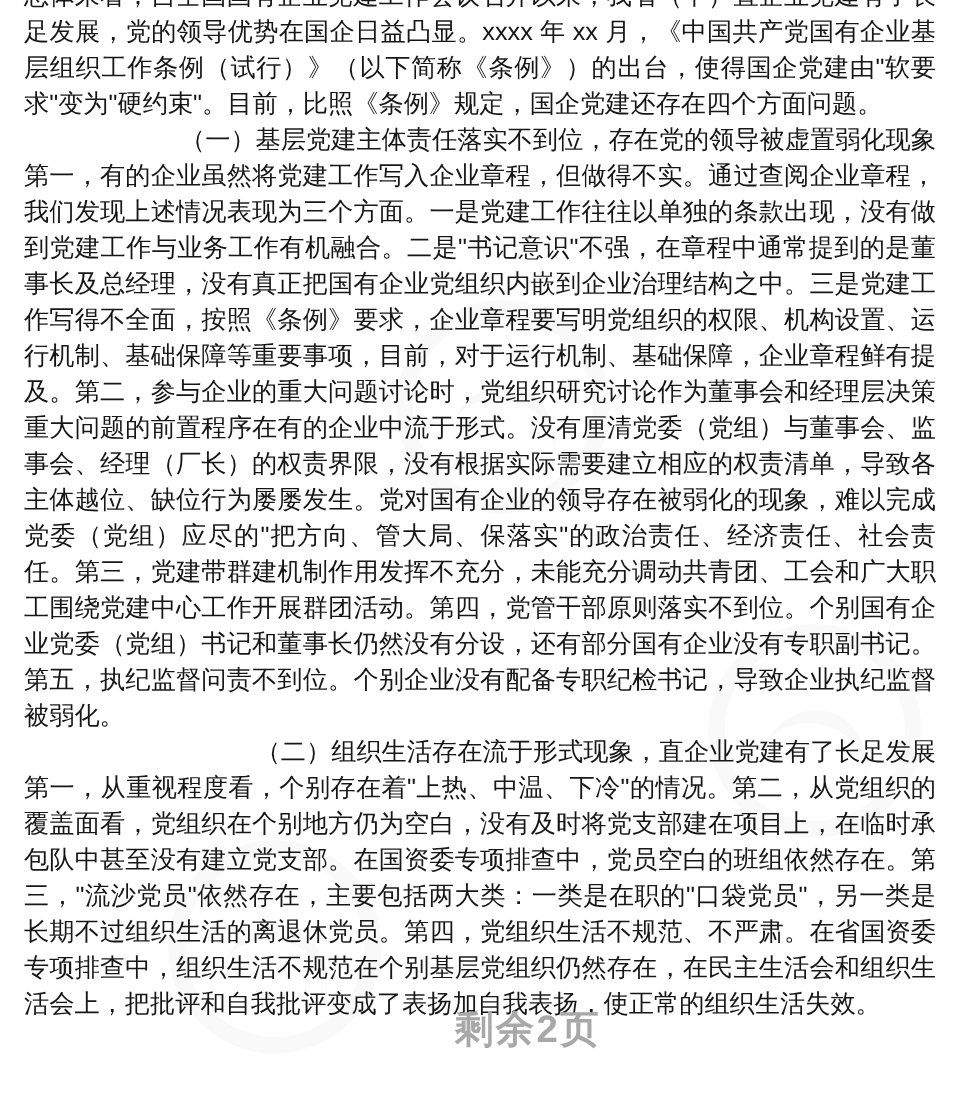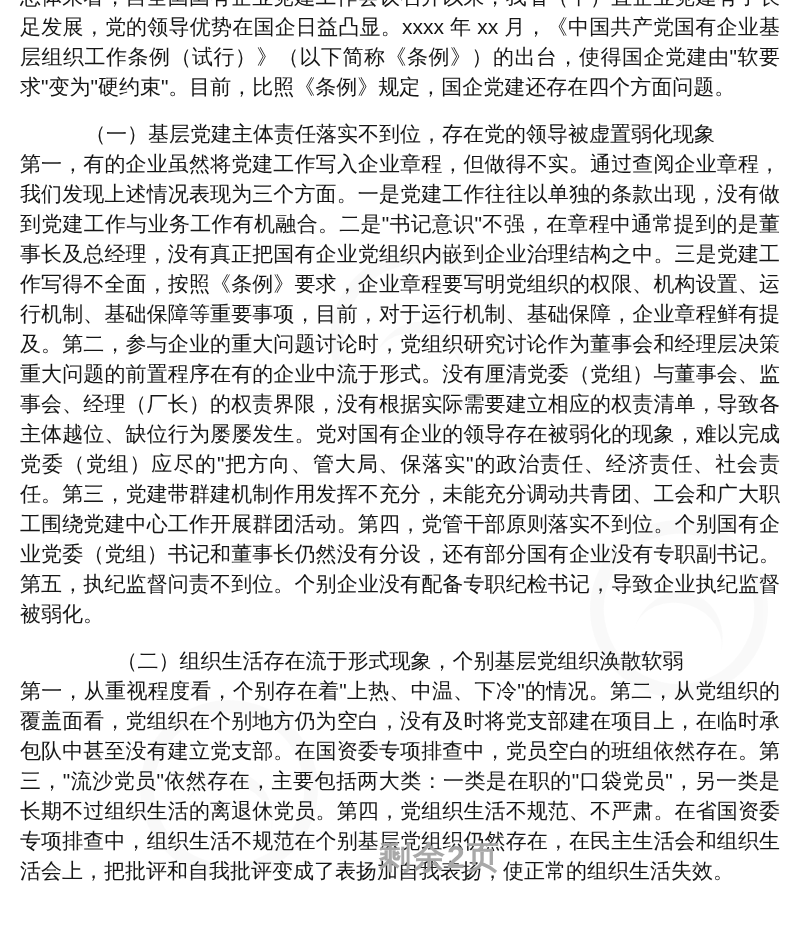--- a/index.html
+++ b/index.html
@@ -24,22 +24,21 @@
     line-height: 30px;
     color: #161616;
     text-align: justify;
     word-break: break-all;
   }
   .doc-text p {
     margin: 0;
     padding: 0;
   }
   .doc-text p.section-heading {
-    text-align: center;
-    margin-top: 17px;
+    text-align: right;
   }
   .watermark {
     position: absolute;
     width: 150px;
     height: 150px;
     border: 14px solid #777;
     border-radius: 50%;
     opacity: 0.035;
     pointer-events: none;
   }
@@ -79,21 +78,21 @@
 <div class="page">
 
   <div class="watermark wm1"></div>
   <div class="watermark wm2"></div>
   <div class="watermark wm3"></div>
 
   <div class="doc-text">
     <p>总体来看，自全国国有企业党建工作会议召开以来，我省（中）直企业党建有了长足发展，党的领导优势在国企日益凸显。xxxx 年 xx 月，《中国共产党国有企业基层组织工作条例（试行）》（以下简称《条例》）的出台，使得国企党建由"软要求"变为"硬约束"。目前，比照《条例》规定，国企党建还存在四个方面问题。</p>
     <p class="section-heading">（一）基层党建主体责任落实不到位，存在党的领导被虚置弱化现象</p>
     <p>第一，有的企业虽然将党建工作写入企业章程，但做得不实。通过查阅企业章程，我们发现上述情况表现为三个方面。一是党建工作往往以单独的条款出现，没有做到党建工作与业务工作有机融合。二是"书记意识"不强，在章程中通常提到的是董事长及总经理，没有真正把国有企业党组织内嵌到企业治理结构之中。三是党建工作写得不全面，按照《条例》要求，企业章程要写明党组织的权限、机构设置、运行机制、基础保障等重要事项，目前，对于运行机制、基础保障，企业章程鲜有提及。第二，参与企业的重大问题讨论时，党组织研究讨论作为董事会和经理层决策重大问题的前置程序在有的企业中流于形式。没有厘清党委（党组）与董事会、监事会、经理（厂长）的权责界限，没有根据实际需要建立相应的权责清单，导致各主体越位、缺位行为屡屡发生。党对国有企业的领导存在被弱化的现象，难以完成党委（党组）应尽的"把方向、管大局、保落实"的政治责任、经济责任、社会责任。第三，党建带群建机制作用发挥不充分，未能充分调动共青团、工会和广大职工围绕党建中心工作开展群团活动。第四，党管干部原则落实不到位。个别国有企业党委（党组）书记和董事长仍然没有分设，还有部分国有企业没有专职副书记。第五，执纪监督问责不到位。个别企业没有配备专职纪检书记，导致企业执纪监督被弱化。</p>
-    <p class="section-heading">（二）组织生活存在流于形式现象，个别基层党组织涣散软弱</p>
+    <p class="section-heading">（二）组织生活存在流于形式现象，直企业党建有了长足发展</p>
     <p>第一，从重视程度看，个别存在着"上热、中温、下冷"的情况。第二，从党组织的覆盖面看，党组织在个别地方仍为空白，没有及时将党支部建在项目上，在临时承包队中甚至没有建立党支部。在国资委专项排查中，党员空白的班组依然存在。第三，"流沙党员"依然存在，主要包括两大类：一类是在职的"口袋党员"，另一类是长期不过组织生活的离退休党员。第四，党组织生活不规范、不严肃。在省国资委专项排查中，组织生活不规范在个别基层党组织仍然存在，在民主生活会和组织生活会上，把批评和自我批评变成了表扬加自我表扬，使正常的组织生活失效。</p>
   </div>
 
   <div class="footer-hint">
     <span>剩余2页</span>
   </div>
 
 </div>
 
 </body></html>

